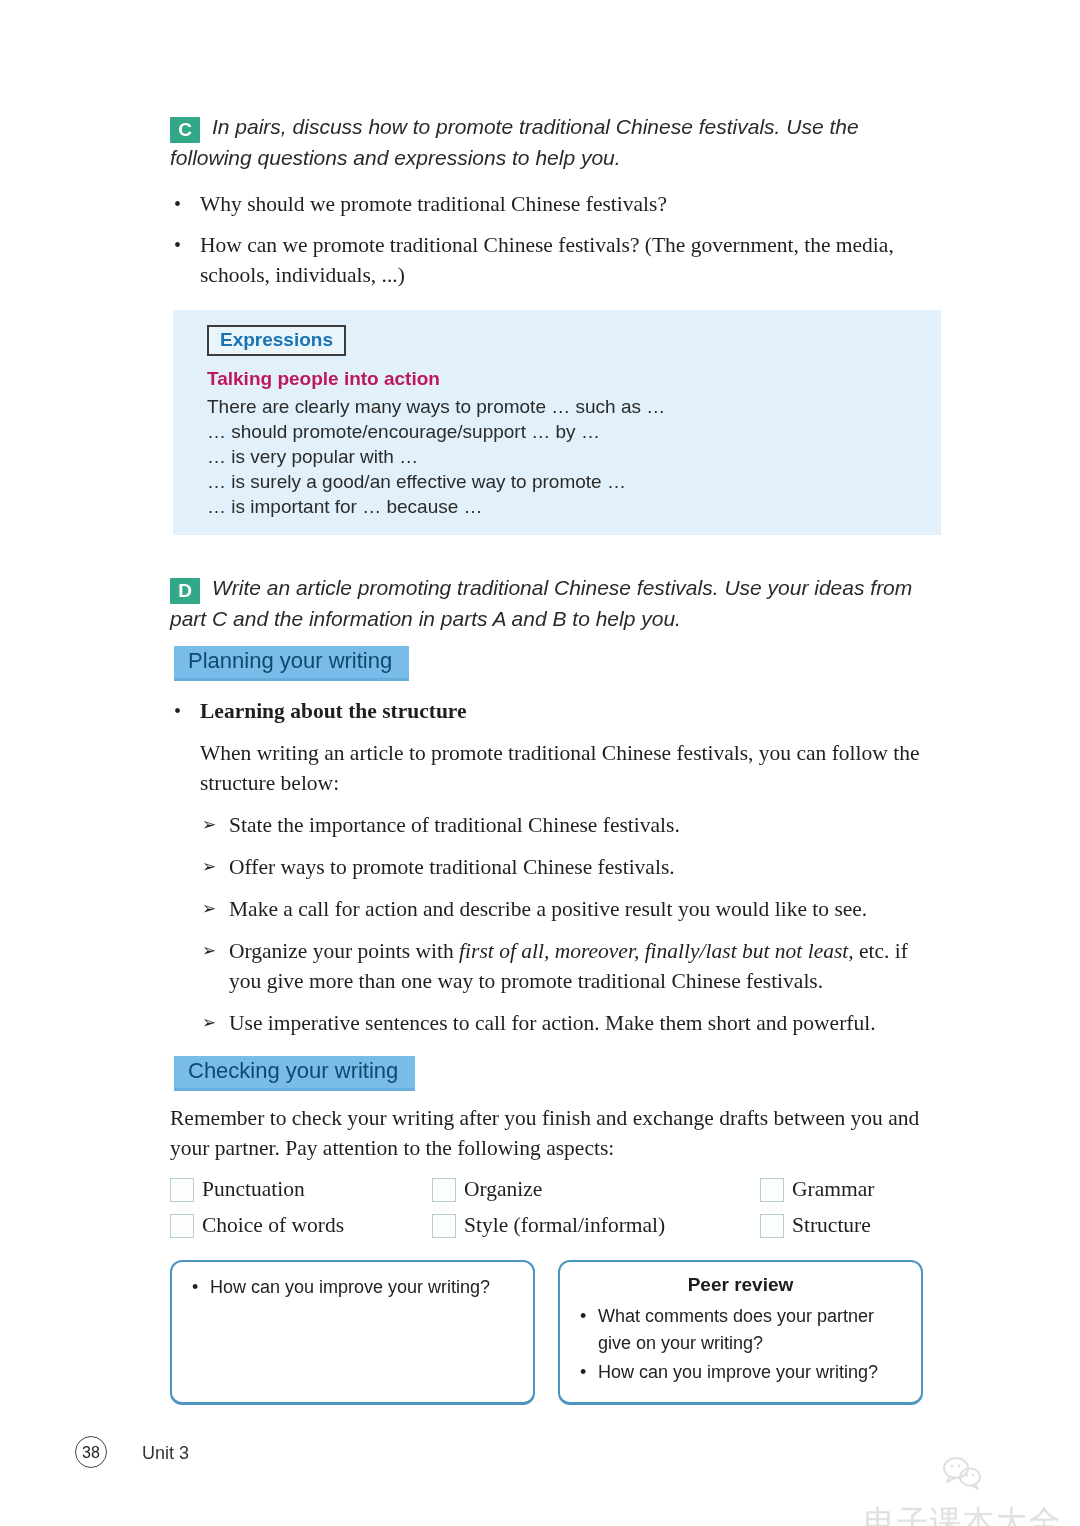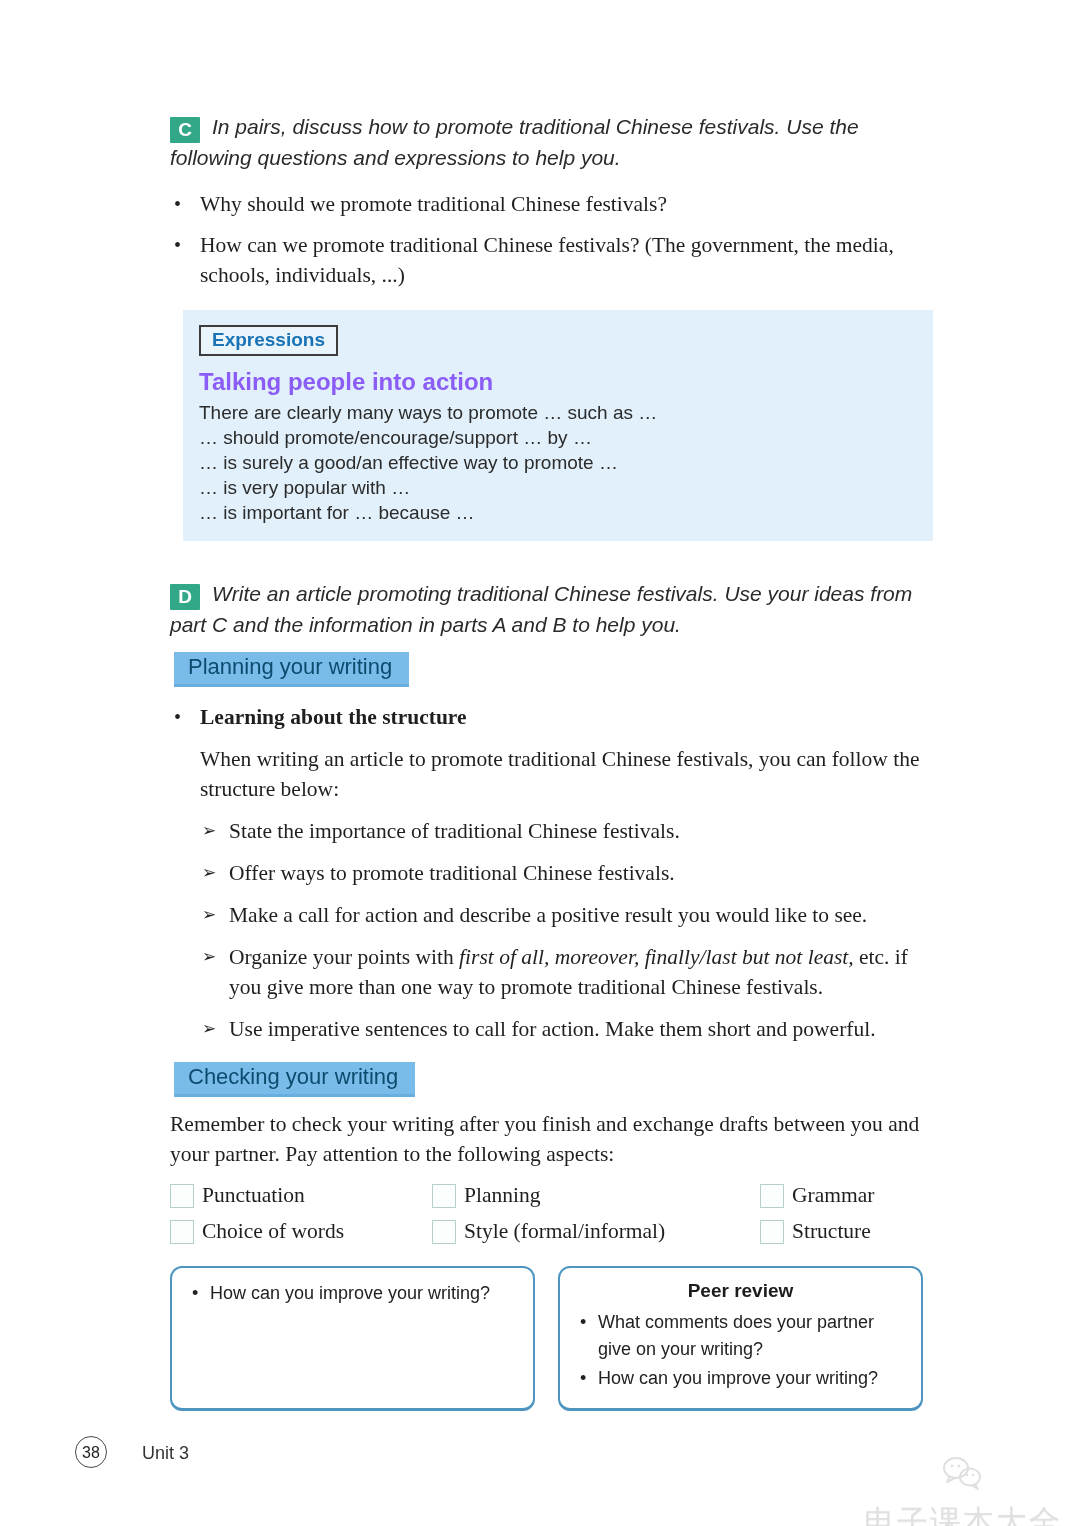--- a/index.html
+++ b/index.html
@@ -23,29 +23,29 @@
     font-size:19px;margin-right:12px;vertical-align:-2px;border-radius:1px;
   }
 
   
   .bullets{margin:16px 0 0 0;padding:0;list-style:none;}
   .bullets li{position:relative;padding-left:30px;font-size:21.5px;line-height:30px;margin-bottom:11px;}
   .bullets li::before{content:"•";position:absolute;left:4px;top:0;font-size:20px;color:#222;}
 
   
   .exp-panel{
-    margin-top:20px;margin-left:13px;width:714px;
-    background:#e1f0fa;padding:15px 20px 16px 16px;
+    margin-top:20px;margin-left:3px;width:714px;
+    background:#e1f0fa;padding:15px 20px 16px 34px;
     font-family:"Liberation Sans", sans-serif;
   }
   .exp-label{
     display:inline-block;border:2px solid #3c3c3c;background:#eaf4fb;
     color:#1a73b4;font-weight:bold;font-size:19px;padding:2px 11px 3px 11px;
   }
-  .exp-heading{font-weight:bold;font-size:24px;color:#8b5cf6;margin:12px 0 4px 0;}
+  .exp-heading{font-weight:bold;font-size:19px;color:#be185d;margin:12px 0 4px 0;}
   .exp-line{font-size:19px;line-height:25px;color:#2b2b2b;}
 
   
   .banner{
     display:inline-block;
     font-family:"Liberation Sans", sans-serif;
     background:#7abce9;color:#0c4a6e;
     font-size:22px;padding:2px 17px 4px 14px;margin-left:4px;
     border-bottom:3px solid #68aede;
   }
@@ -114,22 +114,22 @@
     <ul class="bullets">
       <li>Why should we promote traditional Chinese festivals?</li>
       <li>How can we promote traditional Chinese festivals? (The government, the media, schools, individuals, ...)</li>
     </ul>
 
     <div class="exp-panel">
       <span class="exp-label">Expressions</span>
       <div class="exp-heading">Talking people into action</div>
       <div class="exp-line">There are clearly many ways to promote … such as …</div>
       <div class="exp-line">… should promote/encourage/support … by …</div>
+      <div class="exp-line">… is very popular with …</div>
       <div class="exp-line">… is surely a good/an effective way to promote …</div>
-      <div class="exp-line">… is very popular with …</div>
       <div class="exp-line">… is important for … because …</div>
     </div>
 
     <p class="instruction" style="margin-top:38px;">
       <span class="part-badge">D</span><span>Write an article promoting traditional Chinese festivals. Use your ideas from part C and the information in parts A and B to help you.</span>
     </p>
 
     <div style="margin-top:12px;">
       <span class="banner">Planning your writing</span>
     </div>
@@ -167,21 +167,21 @@
 
     <p class="para" style="margin-left:0;">Remember to check your writing after you finish and exchange drafts between you and your partner. Pay attention to the following aspects:</p>
 
     <div class="check-grid">
       <div class="check-item">
         <span class="checkbox"></span>
         <span>Punctuation</span>
       </div>
       <div class="check-item">
         <span class="checkbox"></span>
-        <span>Planning</span>
+        <span>Organize</span>
       </div>
       <div class="check-item">
         <span class="checkbox"></span>
         <span>Grammar</span>
       </div>
       <div class="check-item">
         <span class="checkbox"></span>
         <span>Choice of words</span>
       </div>
       <div class="check-item">

